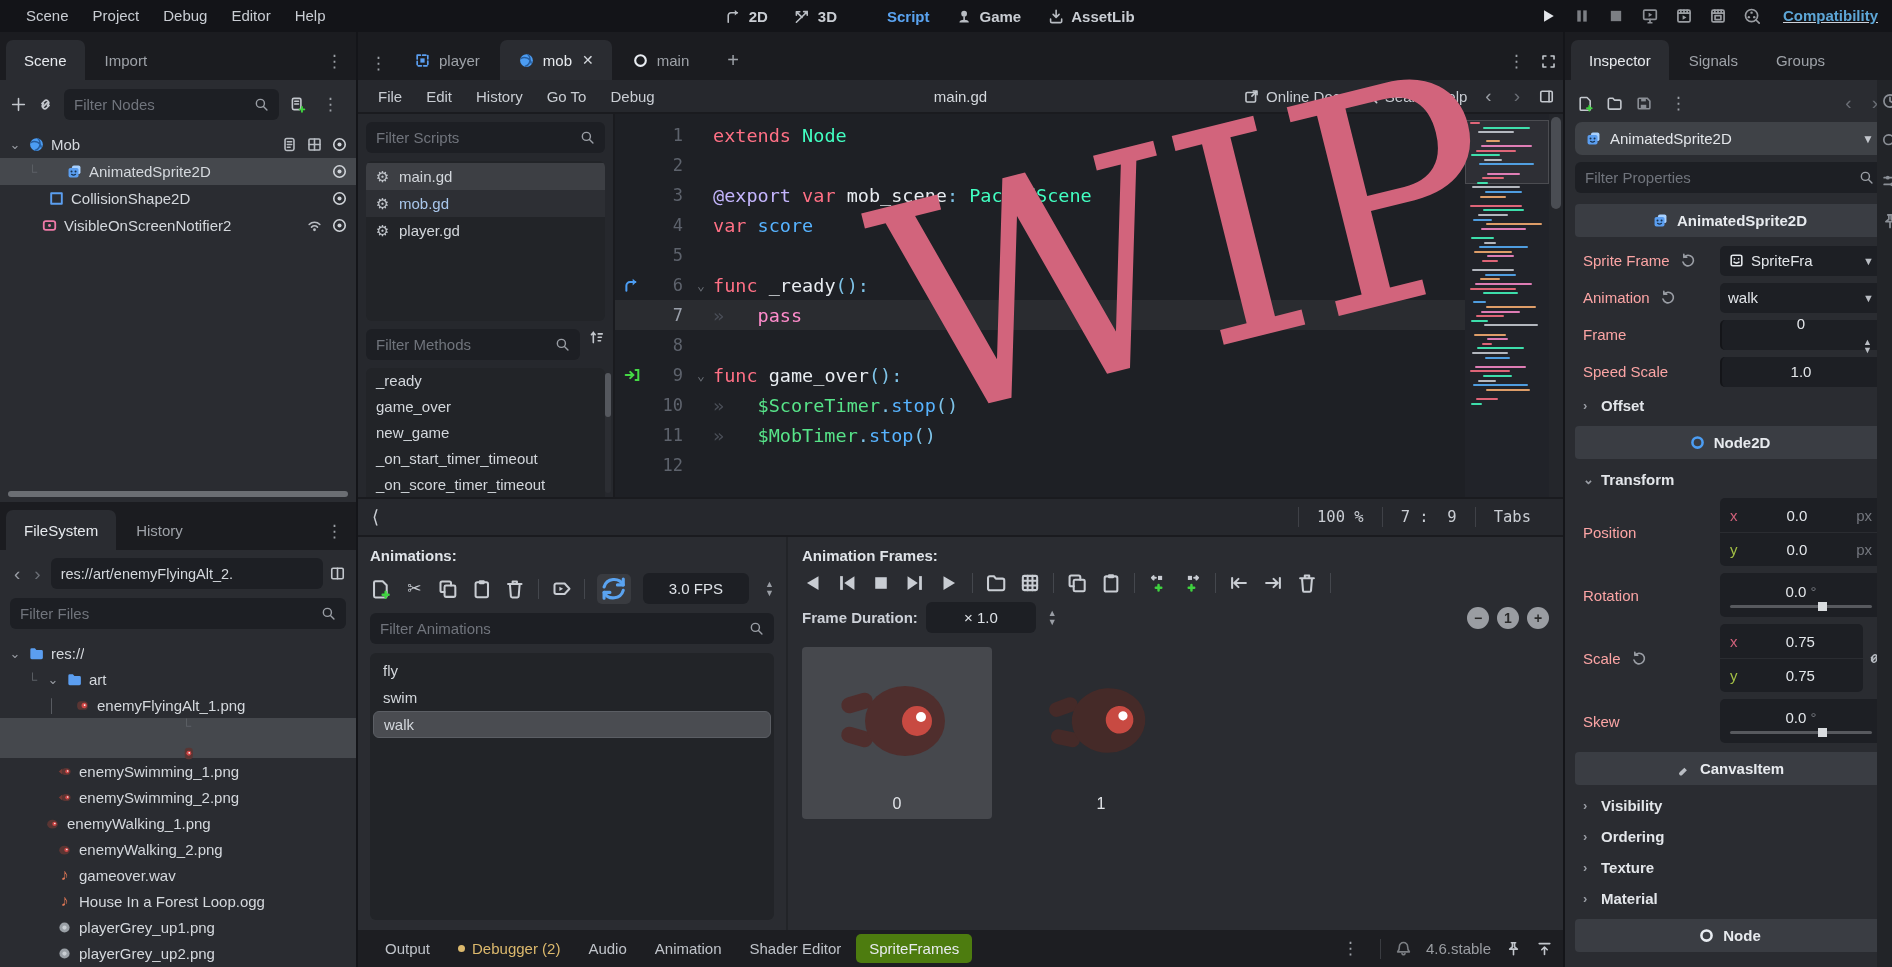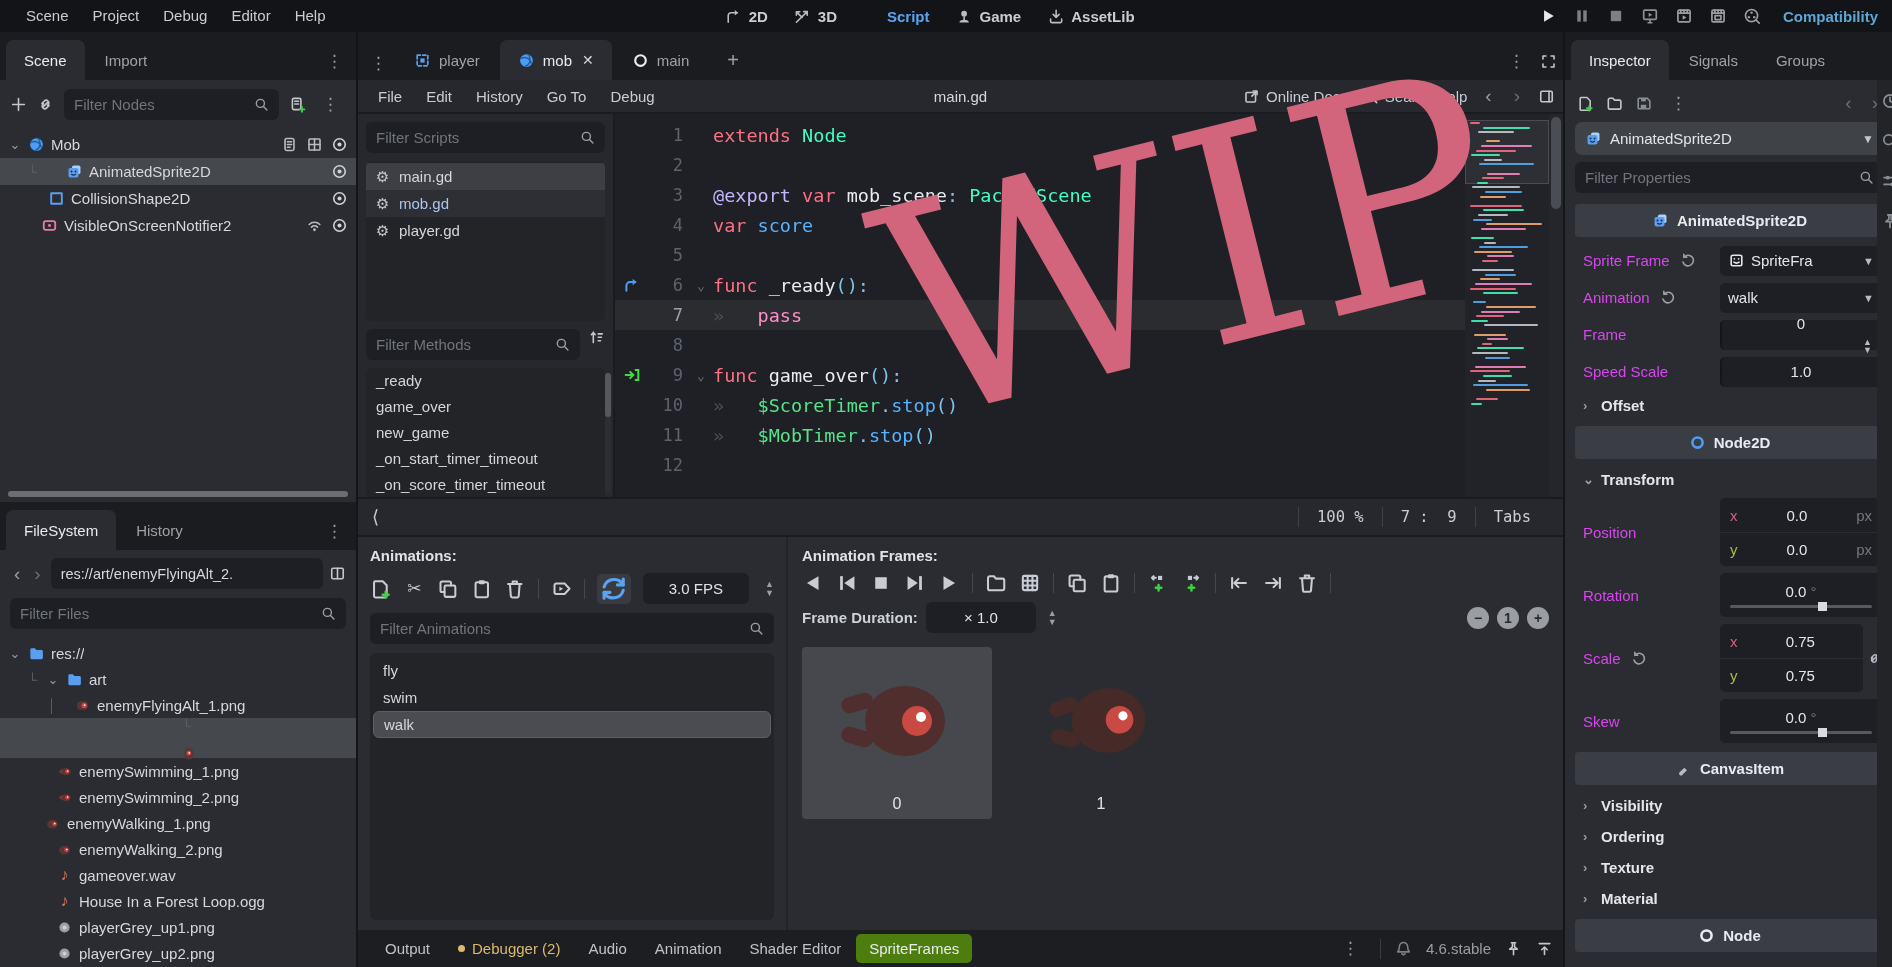--- a/index.html
+++ b/index.html
@@ -14,21 +14,21 @@
   .icon svg{ width:100%; height:100%; }
   .icon.txt{ font-size:15px; line-height:1; }
   .dots{ color:#9a9ea5; font-size:17px; padding:0 6px; letter-spacing:1px;}
   
   .topbar{ height:32px; background:var(--bg-top); display:flex; align-items:center; padding:0 14px; gap:4px;}
   .menu-item{ padding:0 12px; color:#c9cdd3; font-size:15px; line-height:32px; }
   .workspaces{ position:absolute; left:50%; transform:translateX(-54%); display:flex; gap:26px; align-items:center;}
   .ws{ display:flex; gap:7px; align-items:center; color:#c9cdd3; font-weight:bold; font-size:15px;}
   .ws .icon{ color:#b9bdc3;}
   .ws.active{ color:var(--blue);} .ws.active .icon{ color:var(--blue);}
-  .transport{ margin-left:auto; display:flex; align-items:flex-end; gap:16px;}
+  .transport{ margin-left:auto; display:flex; align-items:flex-start; gap:16px;text-decoration:underline;}
   .transport .icon{ width:18px; height:18px;}
   .compat{ color:#5da6d6; font-weight:bold; font-size:15px; margin-left:6px;}
   
   .main{ display:flex; height:935px; }
   .dock-left{ width:356px; background:var(--bg-strip); display:flex; flex-direction:column; flex:none;}
   .center{ flex:1; min-width:0; display:flex; flex-direction:column; background:var(--panel2); border-left:2px solid #141519; border-right:2px solid #141519;}
   .dock-right{ width:327px; flex:none; background:var(--panel); display:flex; flex-direction:column; position:relative;}
   
   .tabstrip{ height:48px; background:var(--bg-strip); display:flex; align-items:flex-end; padding:6px 6px 0 6px; gap:2px;}
   .tab{ display:flex; align-items:center; gap:8px; padding:0 18px; height:40px; border-radius:7px 7px 0 0; color:#9ea2a8; font-size:15px;}
@@ -125,21 +125,21 @@
   .btab.accent{ color:#dcb96d;}
   .bb-right{ margin-left:auto; display:flex; align-items:center; gap:14px; color:#9a9da2;}
   .bb-sep{ width:1px; height:20px; background:#3a3c41;}
   
   .insp-body{ flex:1; overflow:hidden; padding:4px 6px 0 8px; display:flex; flex-direction:column;}
   .insp-toolbar{ display:flex; align-items:center; gap:12px; padding:8px 4px 6px;}
   .nodepill{ background:#3f4247; border-radius:7px; height:33px; display:flex; align-items:center; gap:8px; padding:0 10px; margin:2px 2px 7px; color:#e3e6ea;}
   .nodepill .chev{ margin-left:auto; color:#c3c7cd; font-size:12px;}
   .cat{ background:var(--cat); border-radius:4px; height:33px; display:flex; align-items:center; justify-content:center; gap:8px; font-weight:bold; color:#e7eaee; margin:5px 2px;}
   .prow{ display:flex; align-items:center; min-height:37px; padding-left:10px; gap:6px;}
-  .plabel{ color:#d946ef; font-size:15px; white-space:nowrap; overflow:hidden; text-overflow:ellipsis; flex:1; display:flex; align-items:center; gap:10px;}
+  .plabel{ color:#fca5a5; font-size:15px; white-space:nowrap; overflow:hidden; text-overflow:ellipsis; flex:1; display:flex; align-items:center; gap:10px;}
   .pwidget{ width:162px; flex:none; display:flex; align-items:center; gap:4px; margin-right:4px;}
   .vbox{ background:var(--inset); border-radius:5px; height:30px; flex:1; display:flex; align-items:center; padding:0 8px; gap:6px; color:#e3e6ea; font-size:15px; position:relative;}
   .vbox .chev{ margin-left:auto; color:#b9bdc3; font-size:11px;}
   .vbox.center{ justify-content:center;}
   .grp{ display:flex; align-items:center; gap:8px; height:31px; padding-left:10px; font-weight:bold; color:#e3e6ea;}
   .grp .gchev{ color:#9a9ea5; font-size:13px; width:10px;}
   .xybox{ background:var(--inset); border-radius:5px; flex:1; display:flex; flex-direction:column; position:relative;}
   .xyrow{ height:34px; display:flex; align-items:center; padding:0 10px; gap:10px; font-size:15px;}
   .xyrow + .xyrow{ border-top:1px solid #2a2c31;}
   .ax-x{ color:#d0607a;} .ax-y{ color:#a3bf45;}

